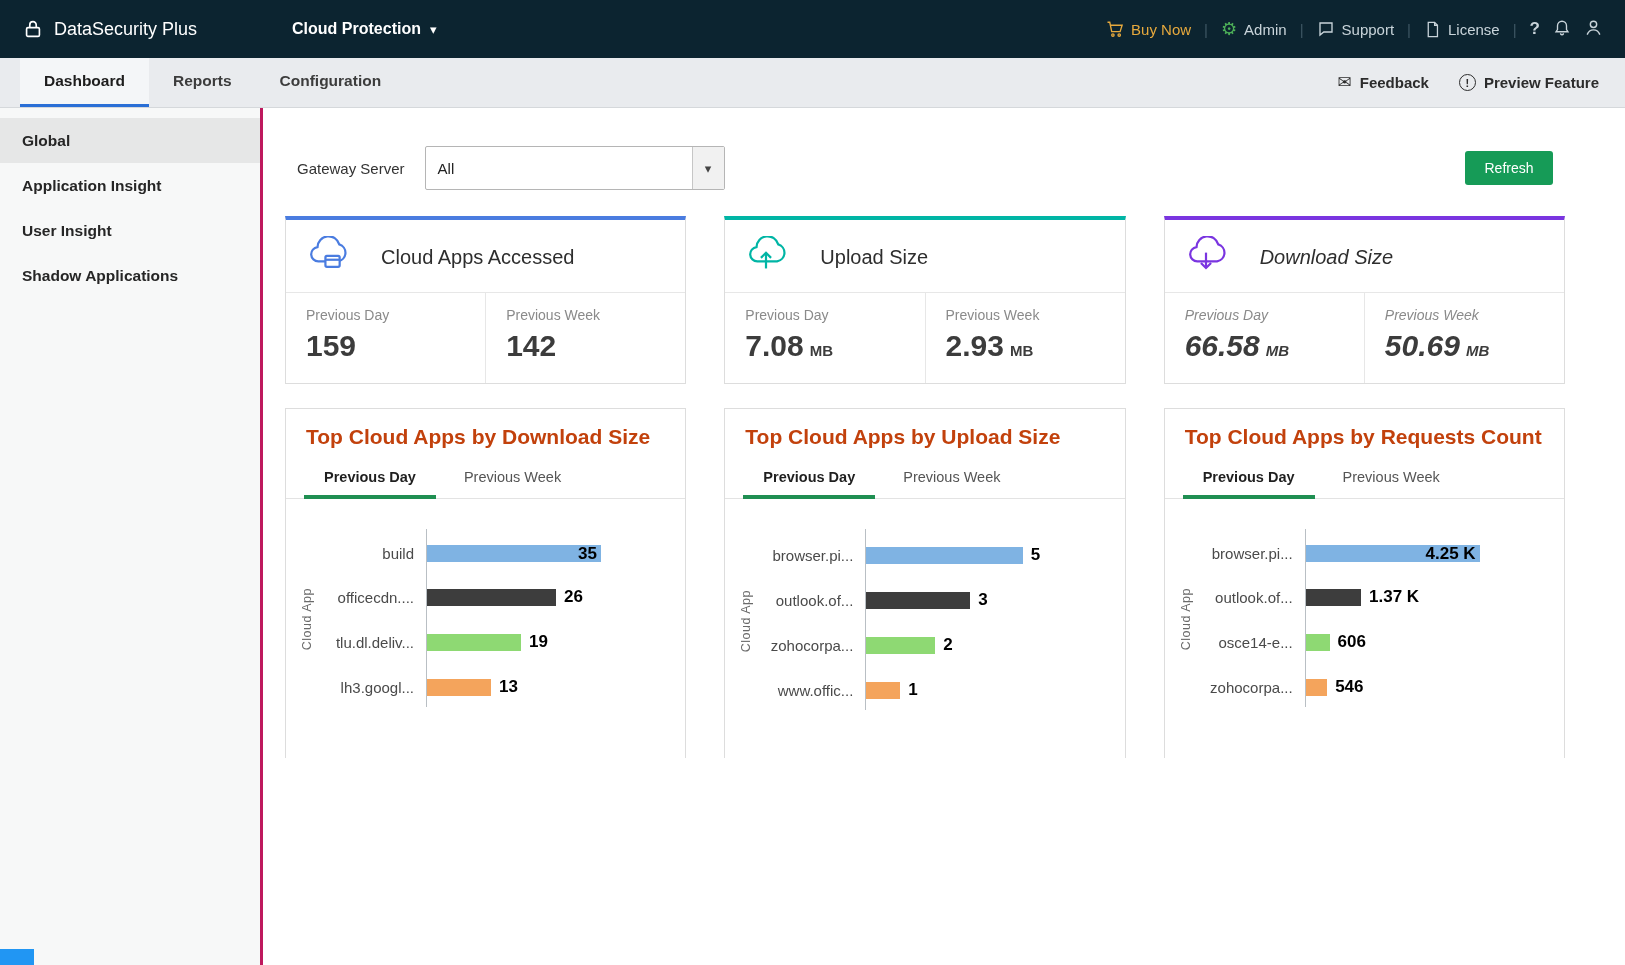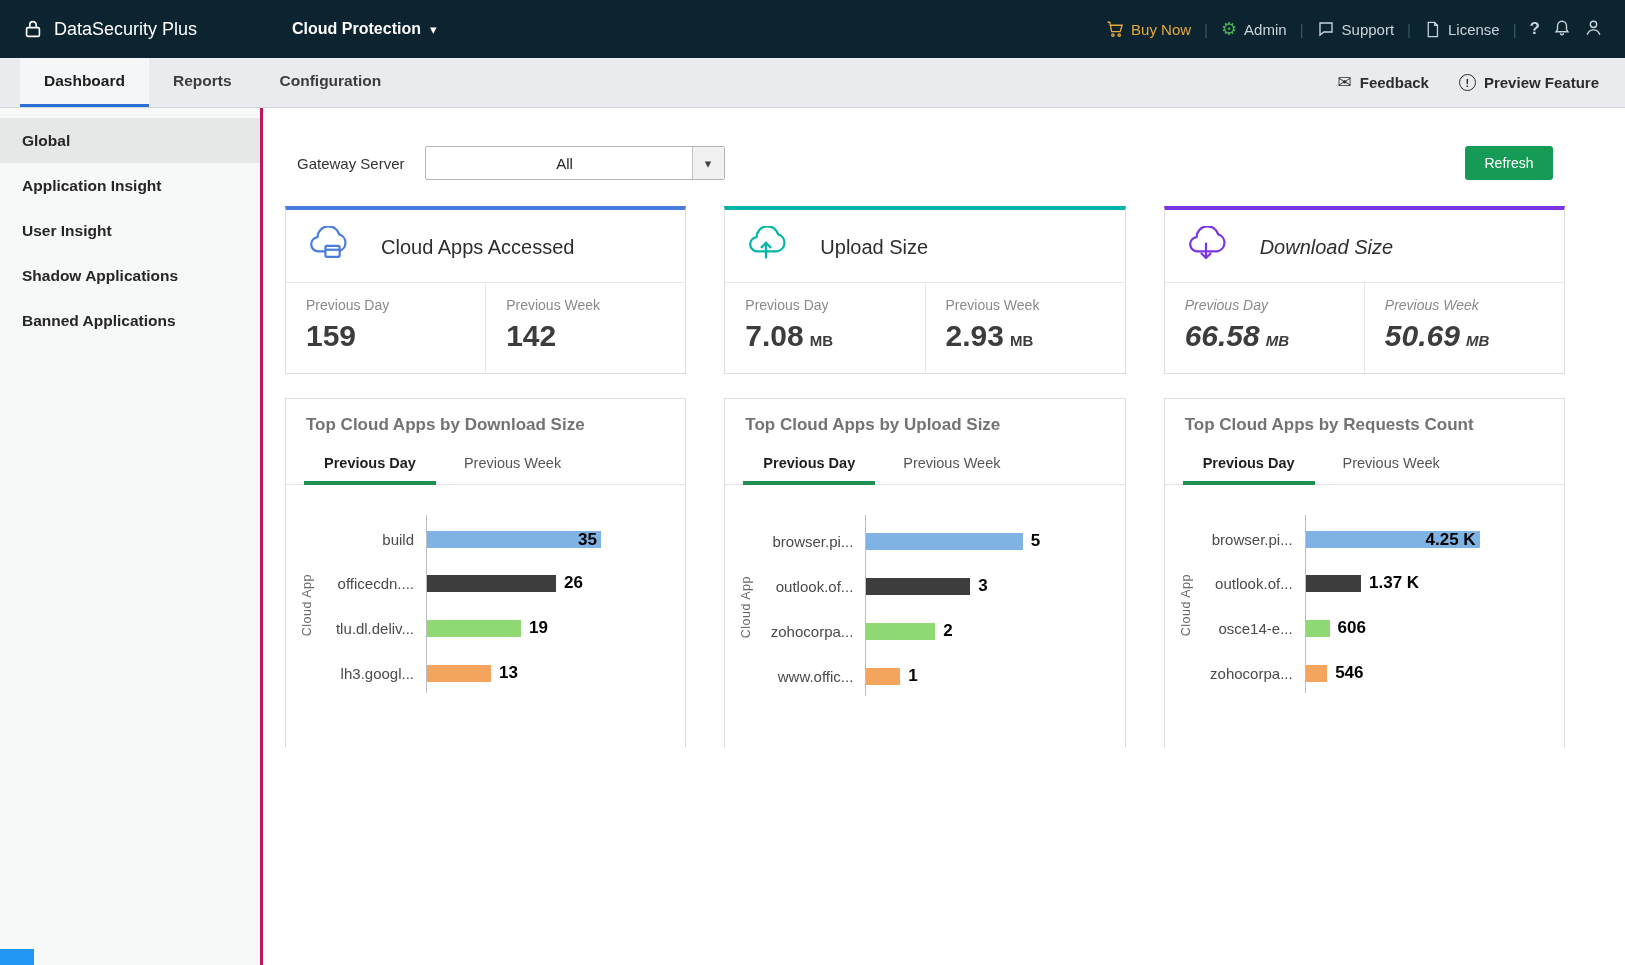--- a/index.html
+++ b/index.html
@@ -39,22 +39,22 @@
   .sidebar { width:263px; flex:0 0 263px; background:#f7f8f8; border-right:3px solid #be185d; padding-top:10px; }
   .side-item { height:45px; display:flex; align-items:center; padding-left:22px; font-size:15.5px;
     font-weight:600; color:#262626; cursor:pointer; }
   .side-item.active { background:#e6e7e7; }
 
   main { flex:1; padding:0 60px 0 22px; background:#fff; }
 
   
   .toolbar { display:flex; align-items:center; margin:38px 12px 26px;gap:8px; }
   .gw-label { font-size:15px; color:#333; margin-right:12px; }
-  .select { width:300px; height:34px; border:1px solid #b5b5b5; border-radius:2px; background:#fff;
-    display:flex; align-items:center; cursor:pointer;text-align:center; }
+  .select { width:300px; height:44px; border:1px solid #b5b5b5; border-radius:2px; background:#fff;
+    display:flex; align-items:center; cursor:pointer; }
   .select .value { flex:1; padding-left:12px; font-size:15px; color:#222; }
   .select .btn { width:32px; height:100%; border-left:1px solid #c6c6c6; background:#f1f1f1;
     display:flex; align-items:center; justify-content:center; font-size:13px; color:#444; }
   .refresh { margin-left:auto; width:88px; height:34px; background:#169b57; color:#fff; border:none;
     border-radius:3px; font-size:14px; font-family:inherit; cursor:pointer; }
 
   
   .stats-row, .charts-row { display:grid; grid-template-columns:repeat(3,1fr); gap:38px; }
   .stat-card { background:#fff; border:1px solid #ddd; border-top:4px solid #4a7ce0; }
   .stat-head { display:flex; align-items:center; gap:33px; padding:16px 20px 14px; border-bottom:1px solid #e7e7e7; }
@@ -63,21 +63,21 @@
   .stat-col { flex:1; padding:14px 20px 20px; }
   .stat-col + .stat-col { border-left:1px solid #e7e7e7; }
   .stat-label { font-size:14px; color:#8a8a8a; }
   .stat-value { margin-top:6px; font-size:30px; font-weight:600; color:#3c3c3c; }
   .stat-unit { font-size:15px; font-weight:700; color:#3c3c3c; margin-left:6px; }
 
   
   .charts-row { margin-top:24px; }
   .chart-clip { height:350px; overflow:hidden; }
   .chart-card { height:430px; background:#fff; border:1px solid #ddd; }
-  .chart-title { font-size:17px; font-weight:700; color:#737373; padding:16px 20px 0; }
+  .chart-title { font-size:21px; font-weight:700; color:#c2410c; padding:16px 20px 0; }
   .ctabs { display:flex; gap:8px; border-bottom:1px solid #e3e3e3; margin-top:10px; padding:0 18px; }
   .ctab { padding:10px 20px; font-size:14.5px; color:#555; cursor:pointer; border-bottom:4px solid transparent;
     margin-bottom:-1px; }
   .ctab.active { color:#1f1f1f; font-weight:700; border-bottom-color:#1f8f52; }
   .plot { position:relative; padding:46px 10px 0 18px; }
   .ylabel { position:absolute; left:14px; top:calc(50% - 10px); writing-mode:vertical-rl;
     transform:rotate(180deg); font-size:12.5px; color:#6a6a6a; letter-spacing:.5px; }
   .bars { position:relative; }
   .bars::before { content:''; position:absolute; left:122px; top:-16px; bottom:-10px; width:1px; background:#b9bfc4; }
   .bar-row { display:flex; align-items:center; margin-bottom:25px; }
@@ -178,21 +178,20 @@
   </div>
 </nav>
 
 <div class="layout">
 
   <aside class="sidebar">
     <div class="side-item active">Global</div>
     <div class="side-item">Application Insight</div>
     <div class="side-item">User Insight</div>
     <div class="side-item">Shadow Applications</div>
-    <div class="side-item">Banned Applications</div>
   </aside>
 
   <main>
     <div class="toolbar">
       <span class="gw-label">Gateway Server</span>
       <div class="select">
         <span class="value">All</span>
         <span class="btn">
           <span>▾</span>
         </span>

